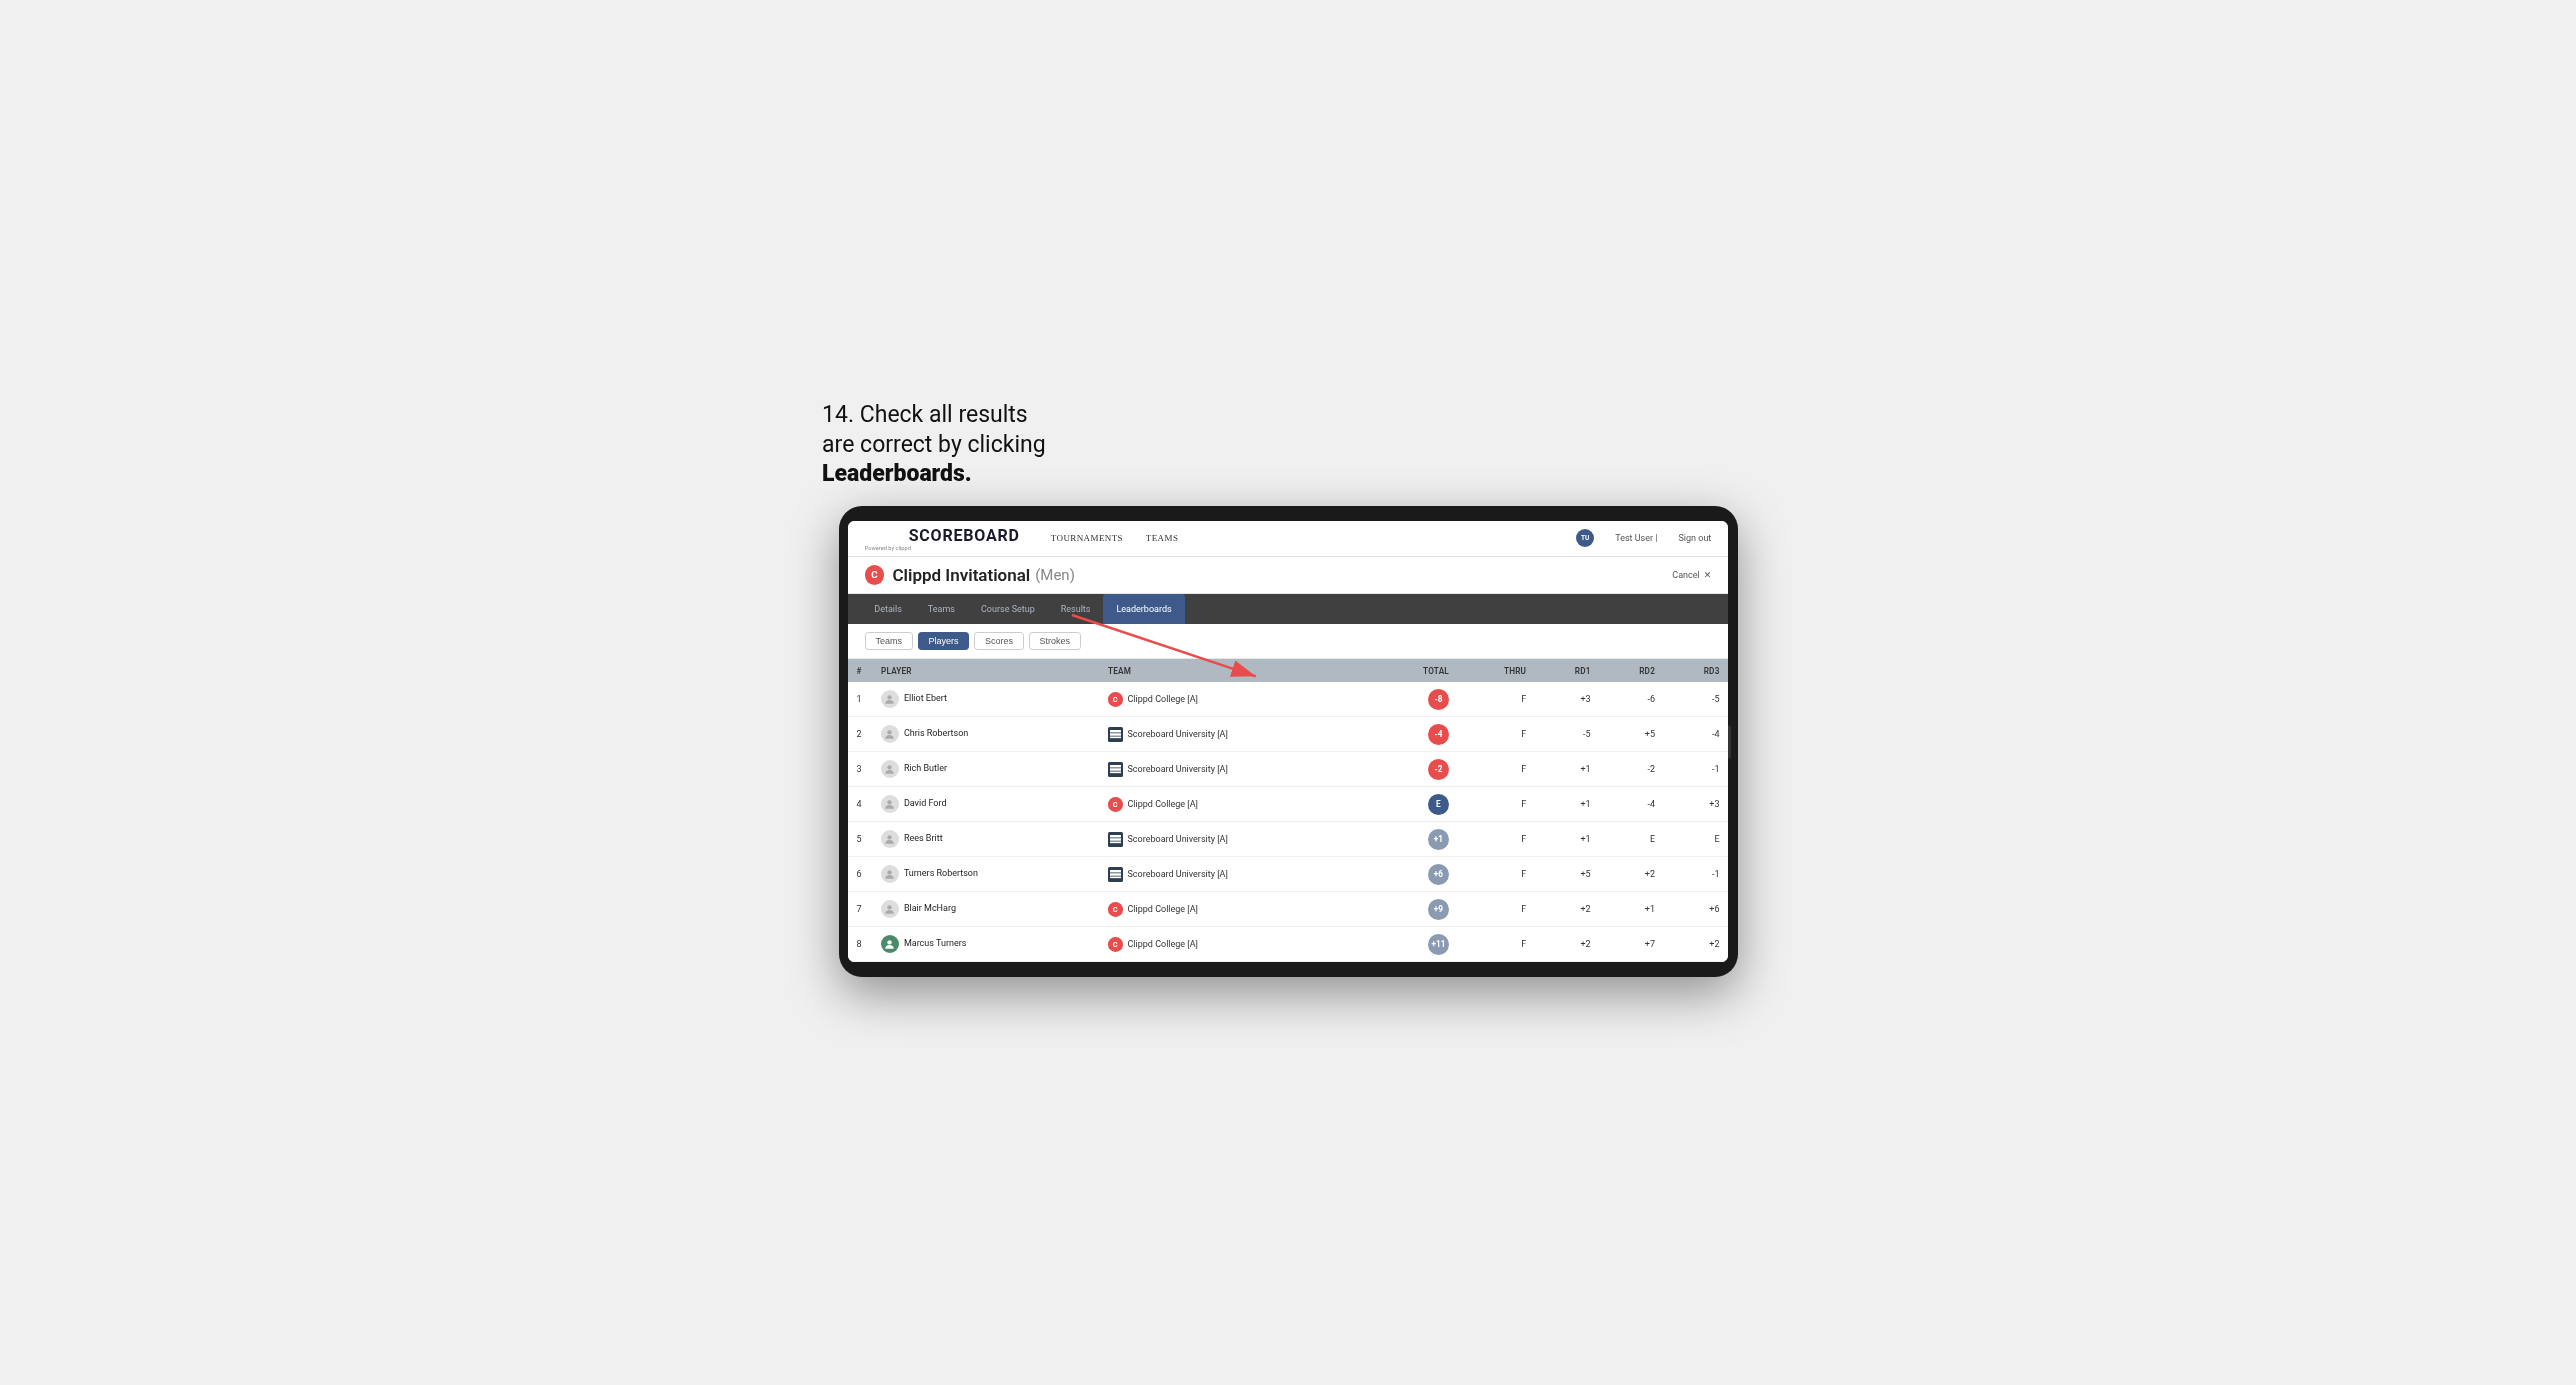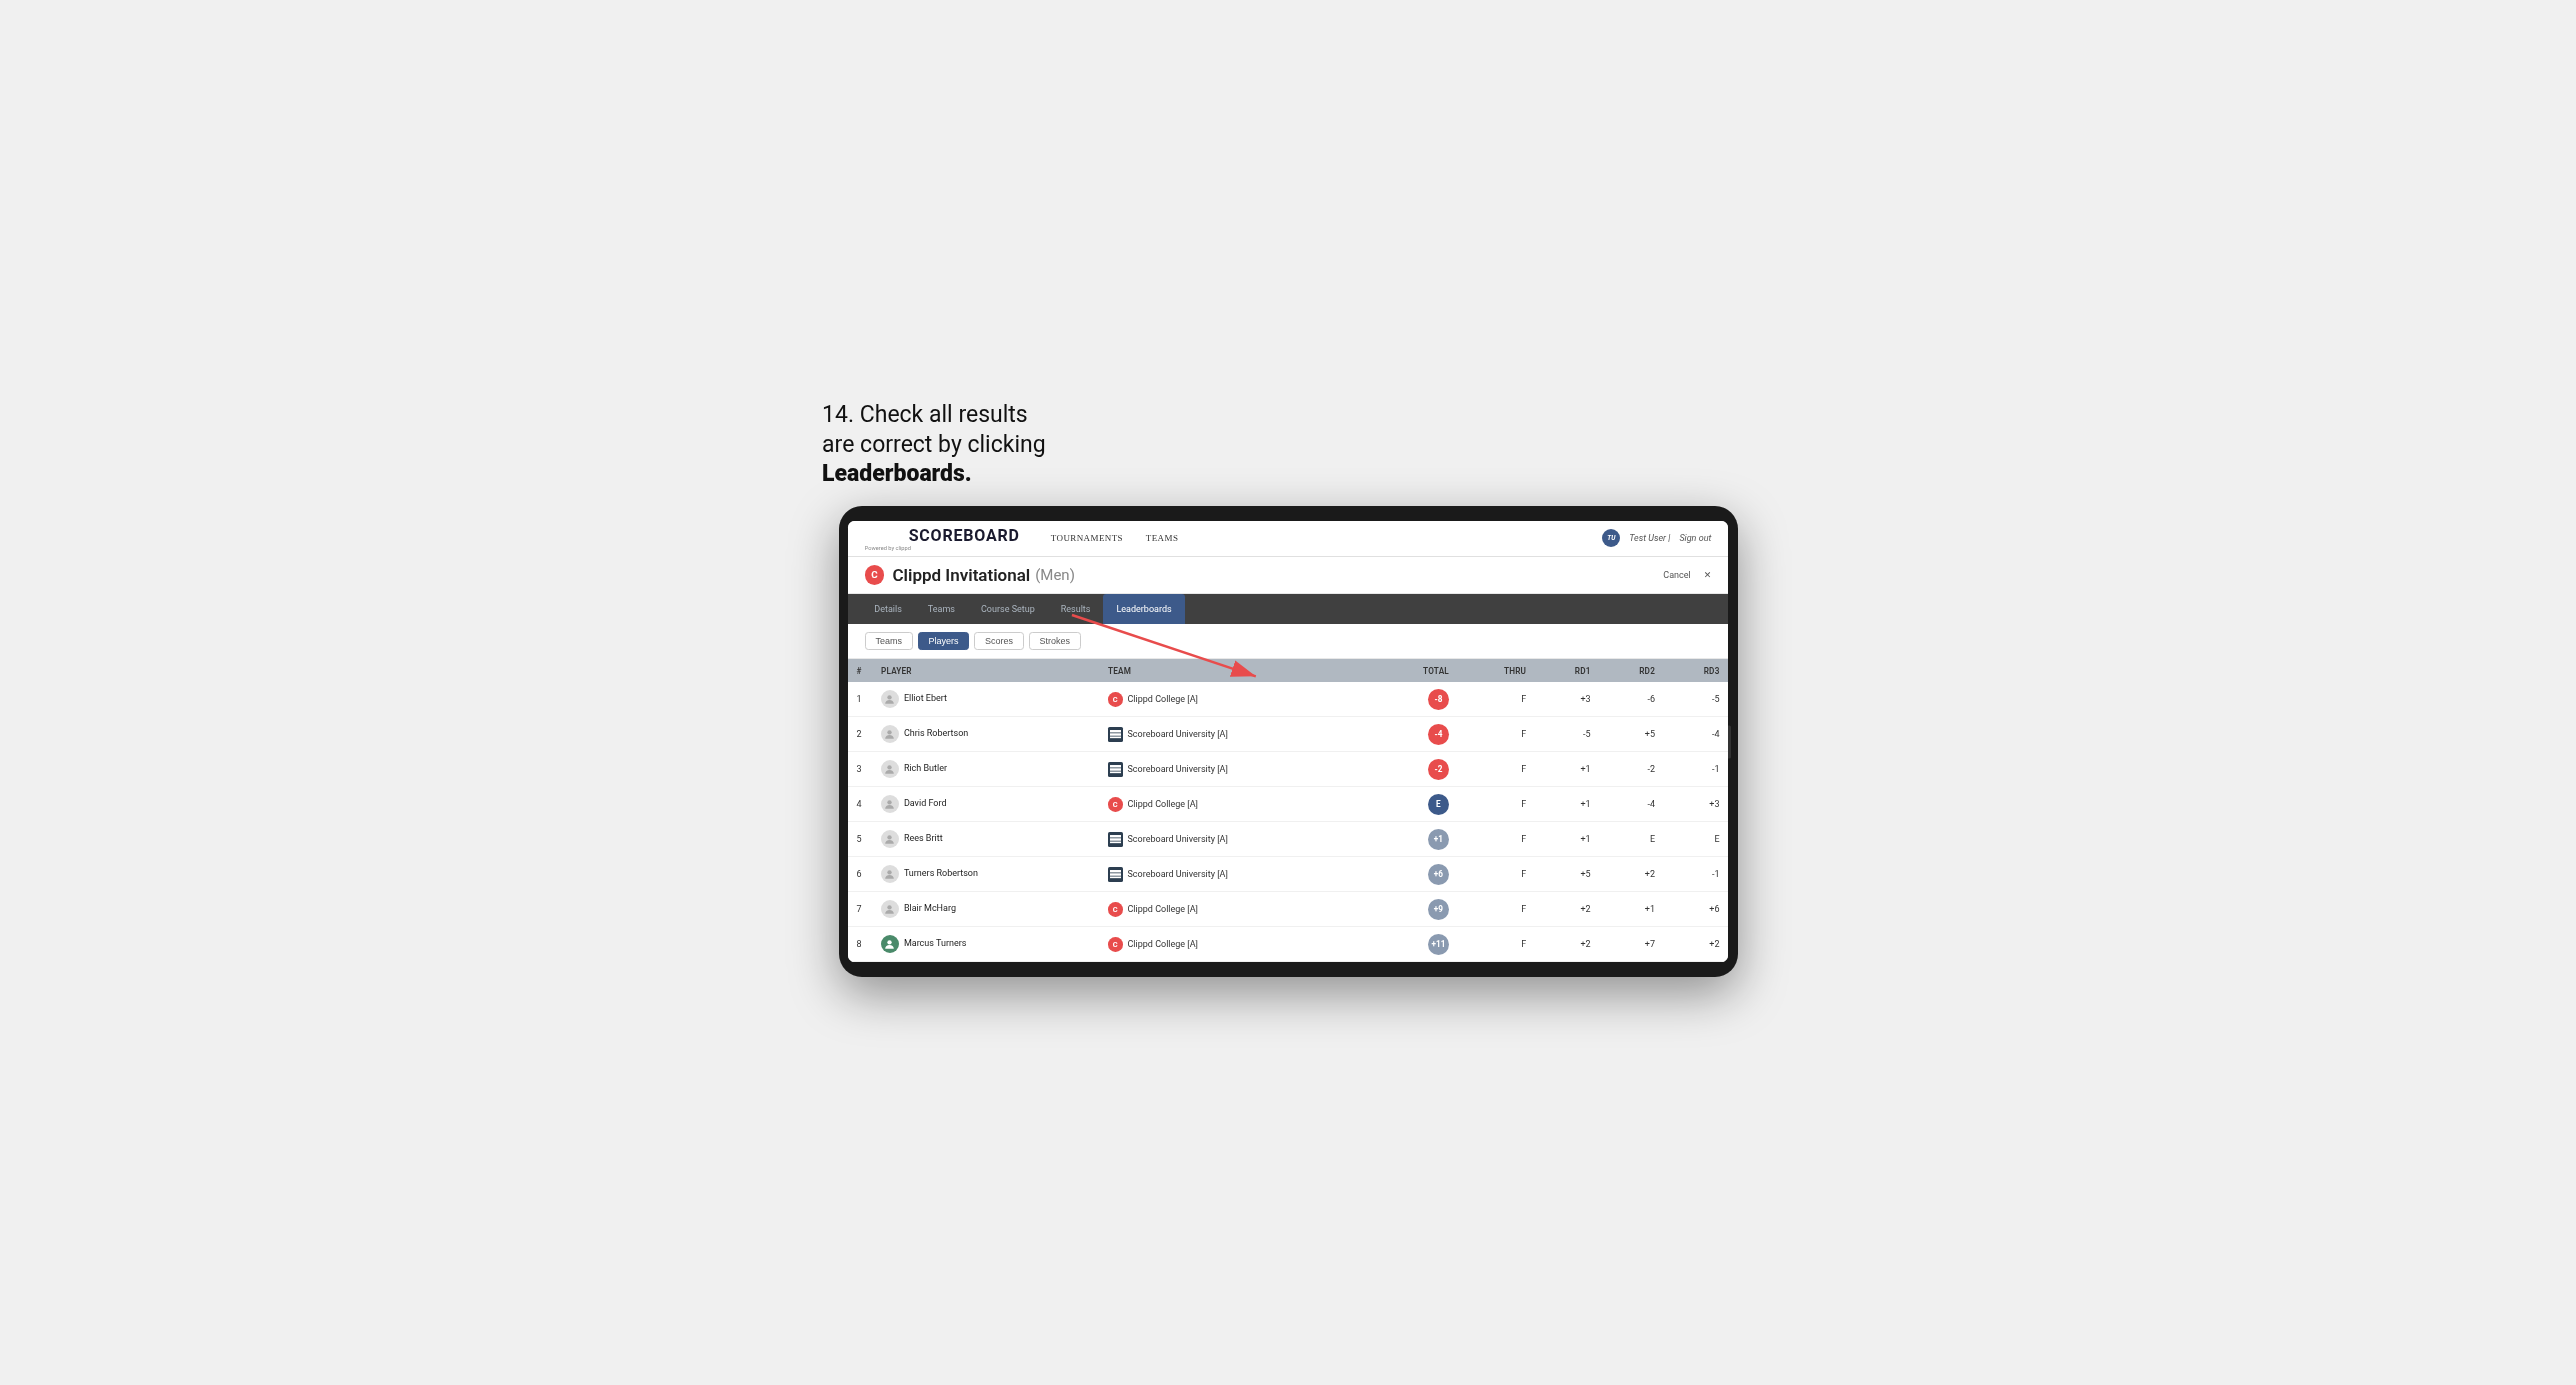--- a/index.html
+++ b/index.html
@@ -100,24 +100,23 @@
       cursor: pointer;
       text-transform: uppercase;
       letter-spacing: 0.4px;
       font-weight: 500;
     }
 
     .nav-right {
       margin-left: auto;
       display: flex;
       align-items: center;
-      gap: 9px;
+      gap: 21px;
       font-size: 9px;
       color: #555;
-      font-style: italic;
     }
     .user-avatar-small {
       width: 18px;
       height: 18px;
       background: #3d5a8a;
       border-radius: 50%;
       display: flex;
       align-items: center;
       justify-content: center;
       color: #fff;
@@ -161,21 +160,21 @@
       color: #888;
       margin-left: 4.9px;
     }
     .cancel-btn {
       margin-left: auto;
       font-size: 9px;
       color: #555;
       cursor: pointer;
       display: flex;
       align-items: center;
-      gap: 13px;
+      gap: 4px;
       padding-left: 47px;
     }
 
     
     .tab-bar {
       background: #404040;
       display: flex;
       padding: 0 13px;
     }
     .tab-item {

